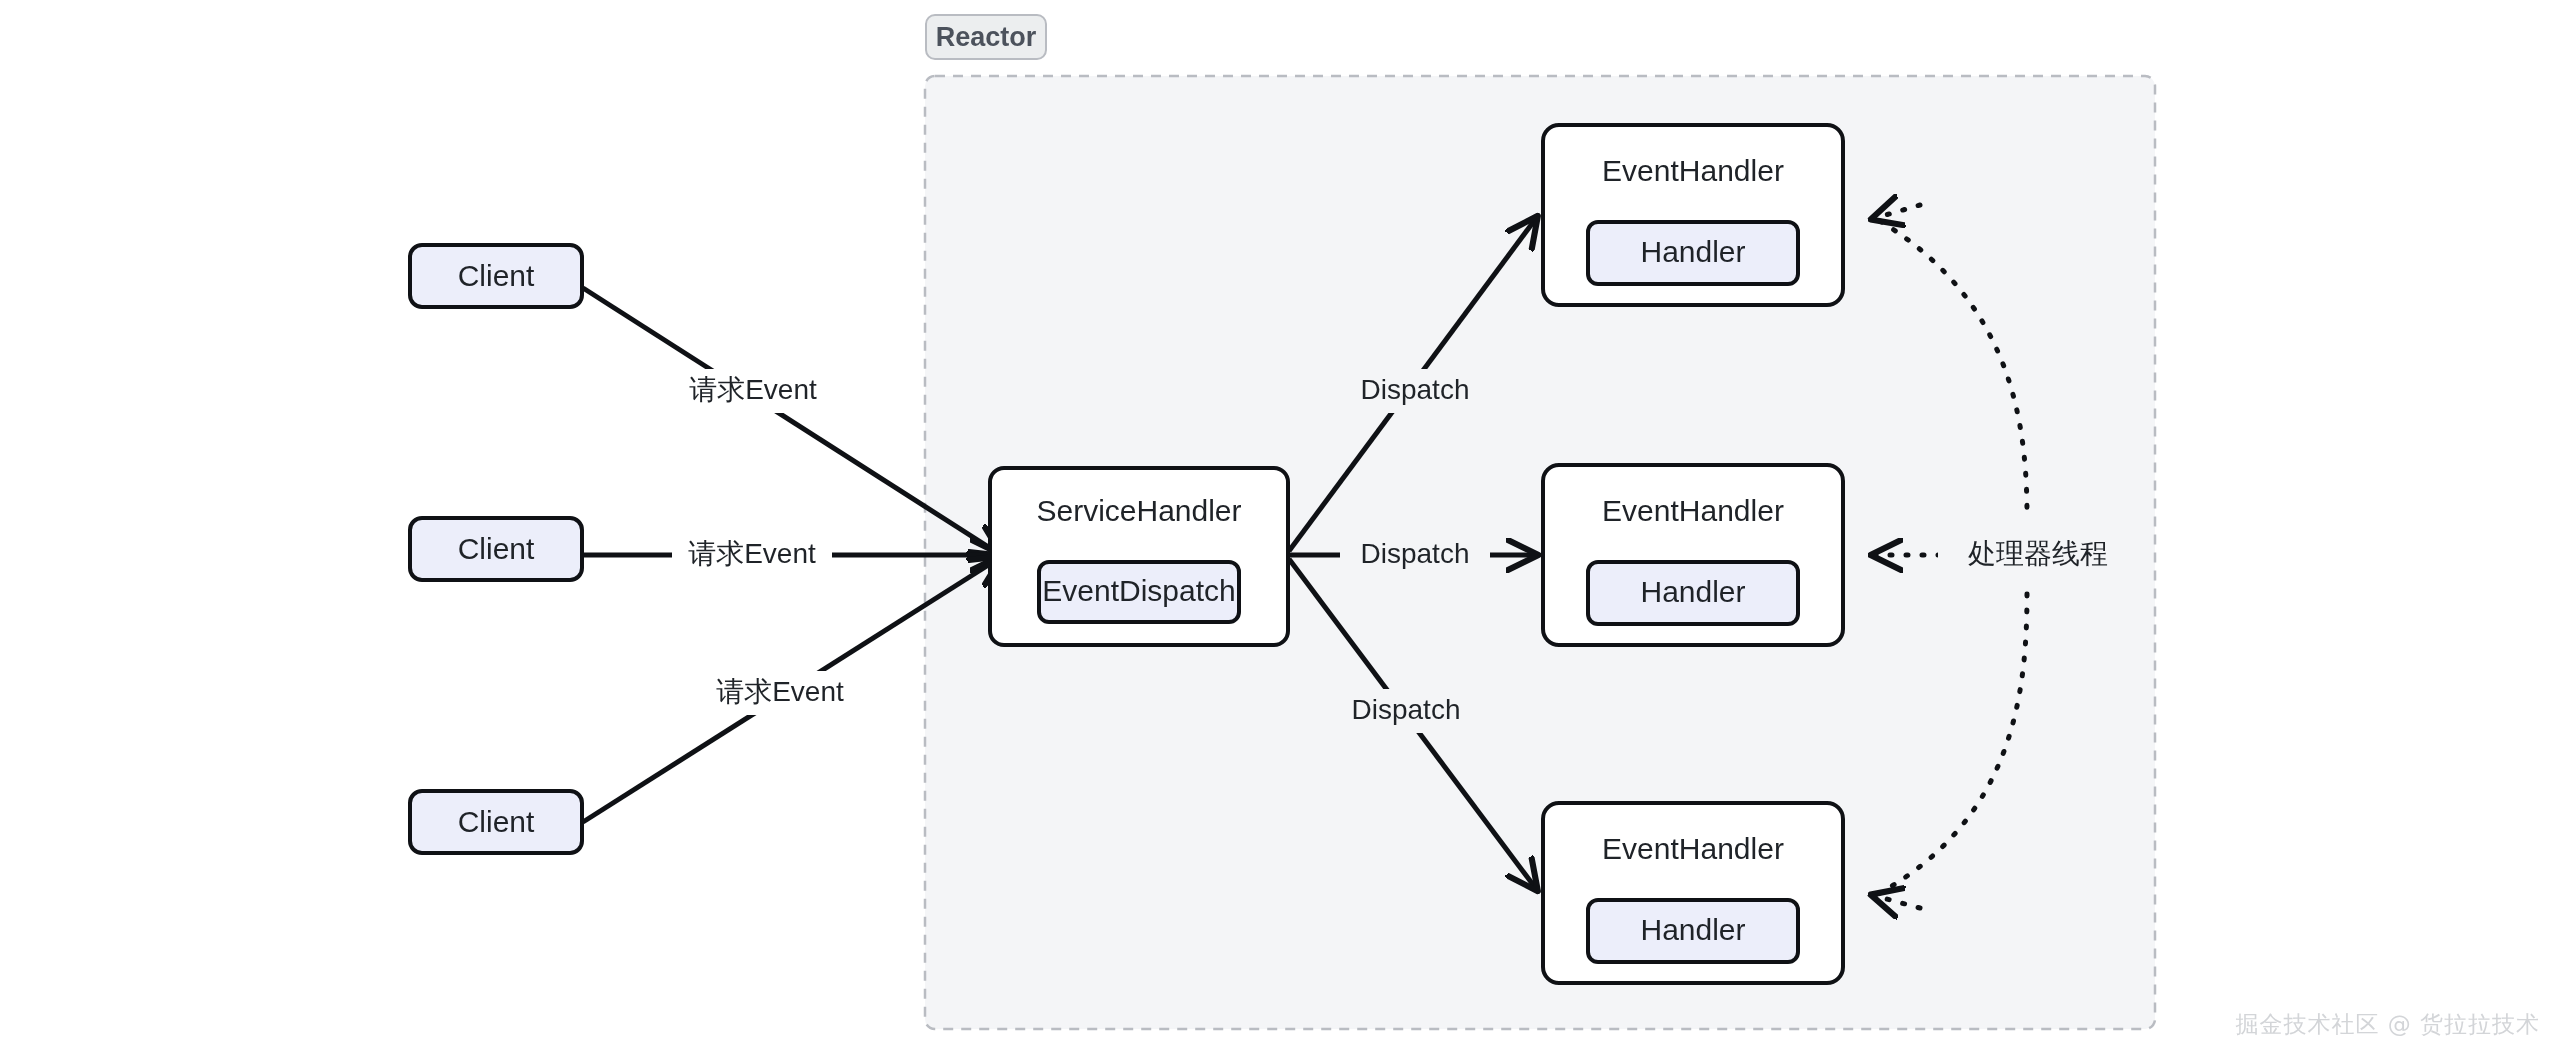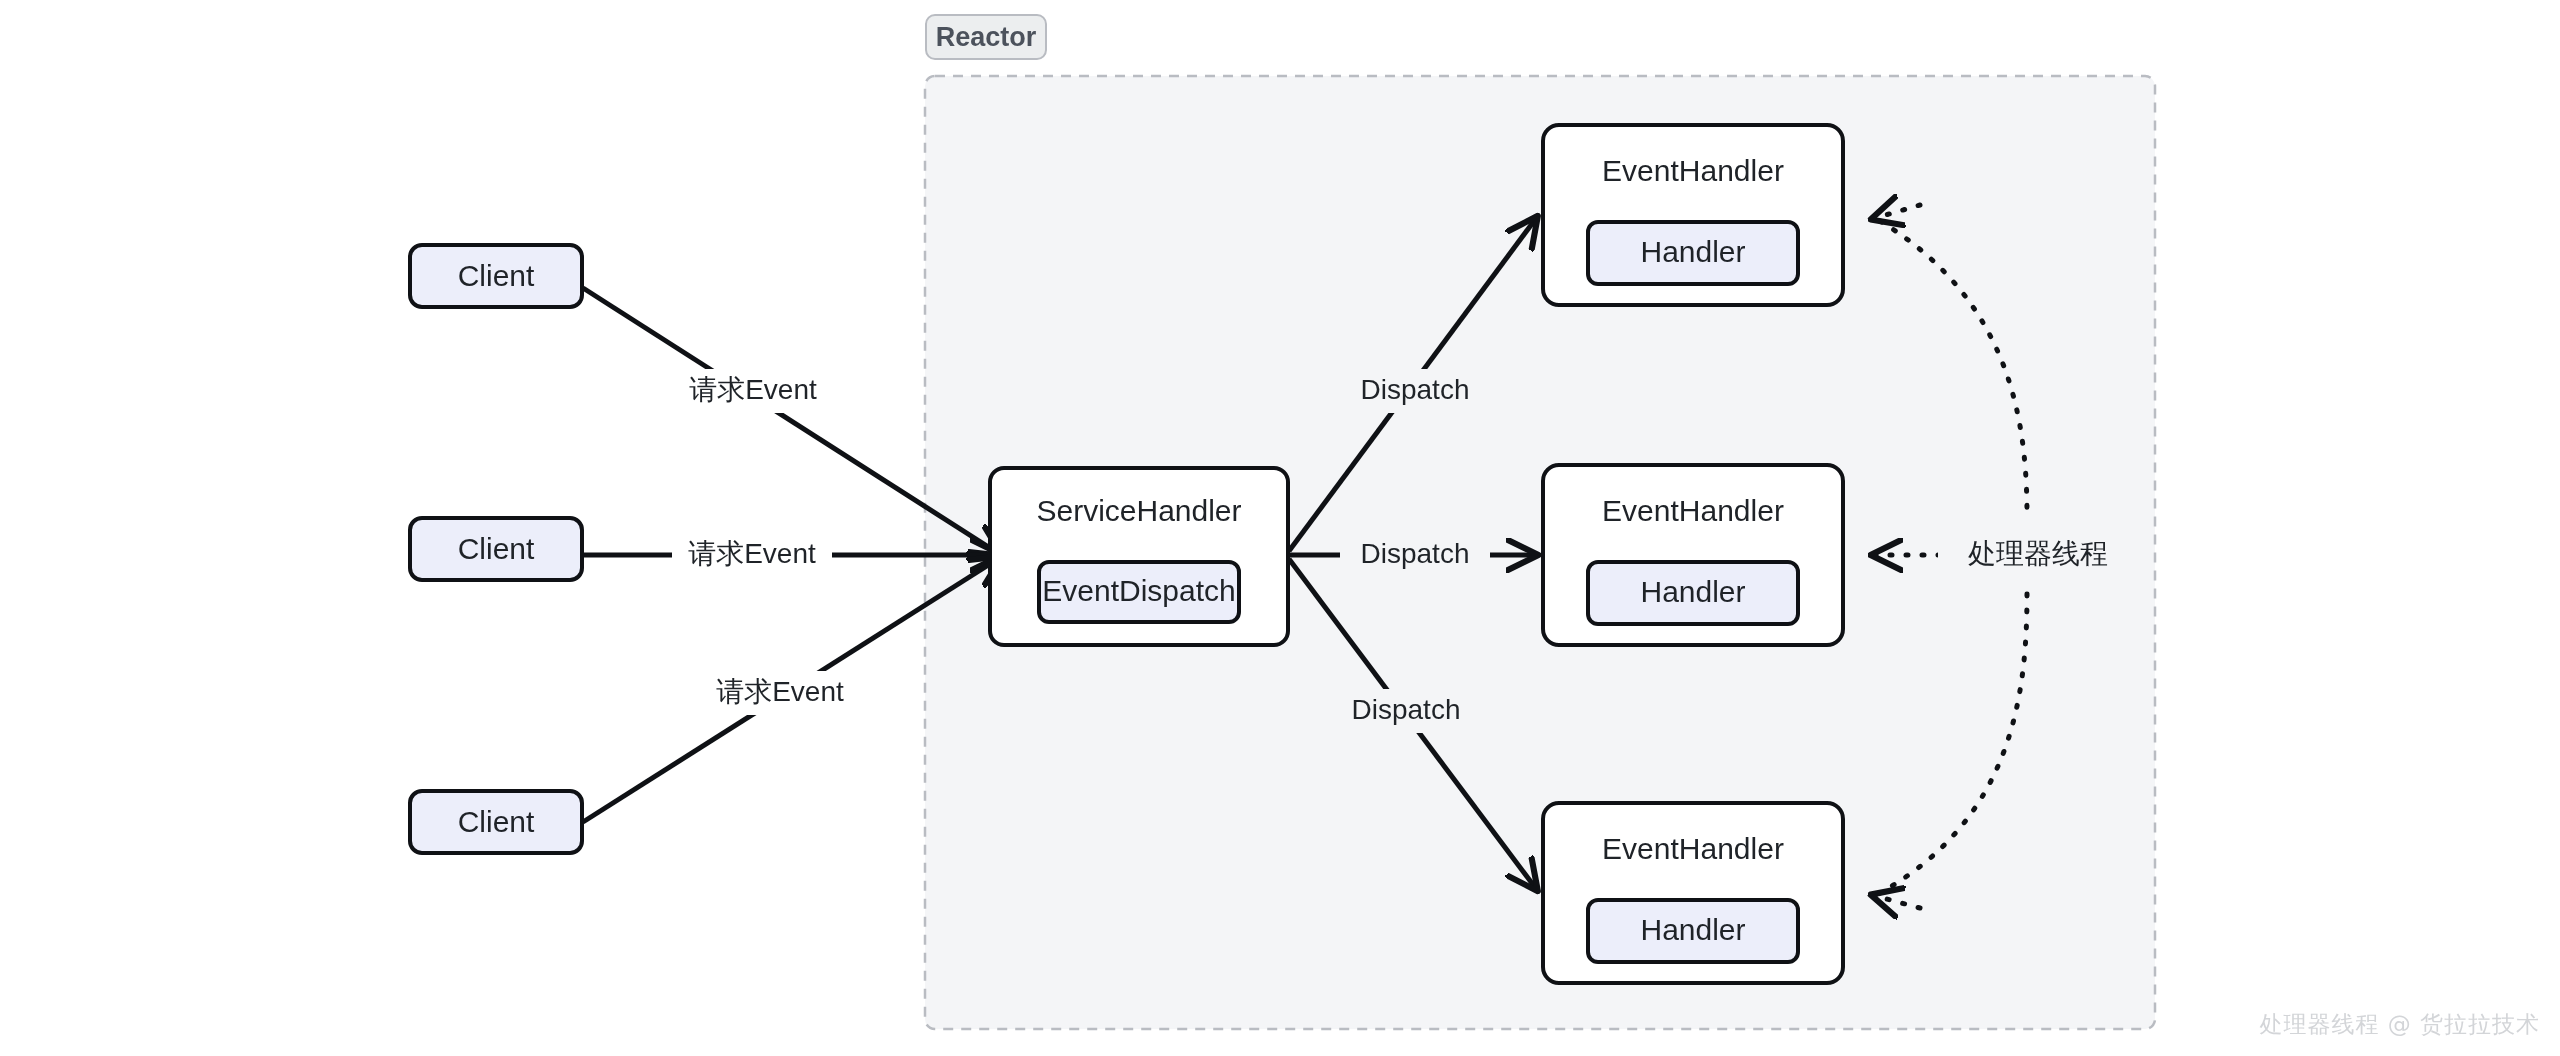--- a/index.html
+++ b/index.html
@@ -224,15 +224,15 @@
       <text class="inner-label" x="1693" y="932">Handler</text>
     </g>
 
     <g>
       <rect class="group-badge-rect" x="926" y="15" width="120" height="44" rx="9" ry="9"></rect>
       <text class="group-badge-text" x="986" y="39">Reactor</text>
     </g>
 
   </svg>
 
-  <div class="watermark">处理器线程 @ 货拉拉技术</div>
+  <div class="watermark">掘金技术社区 @ 货拉拉技术</div>
 
 </div>
 
 </body></html>

